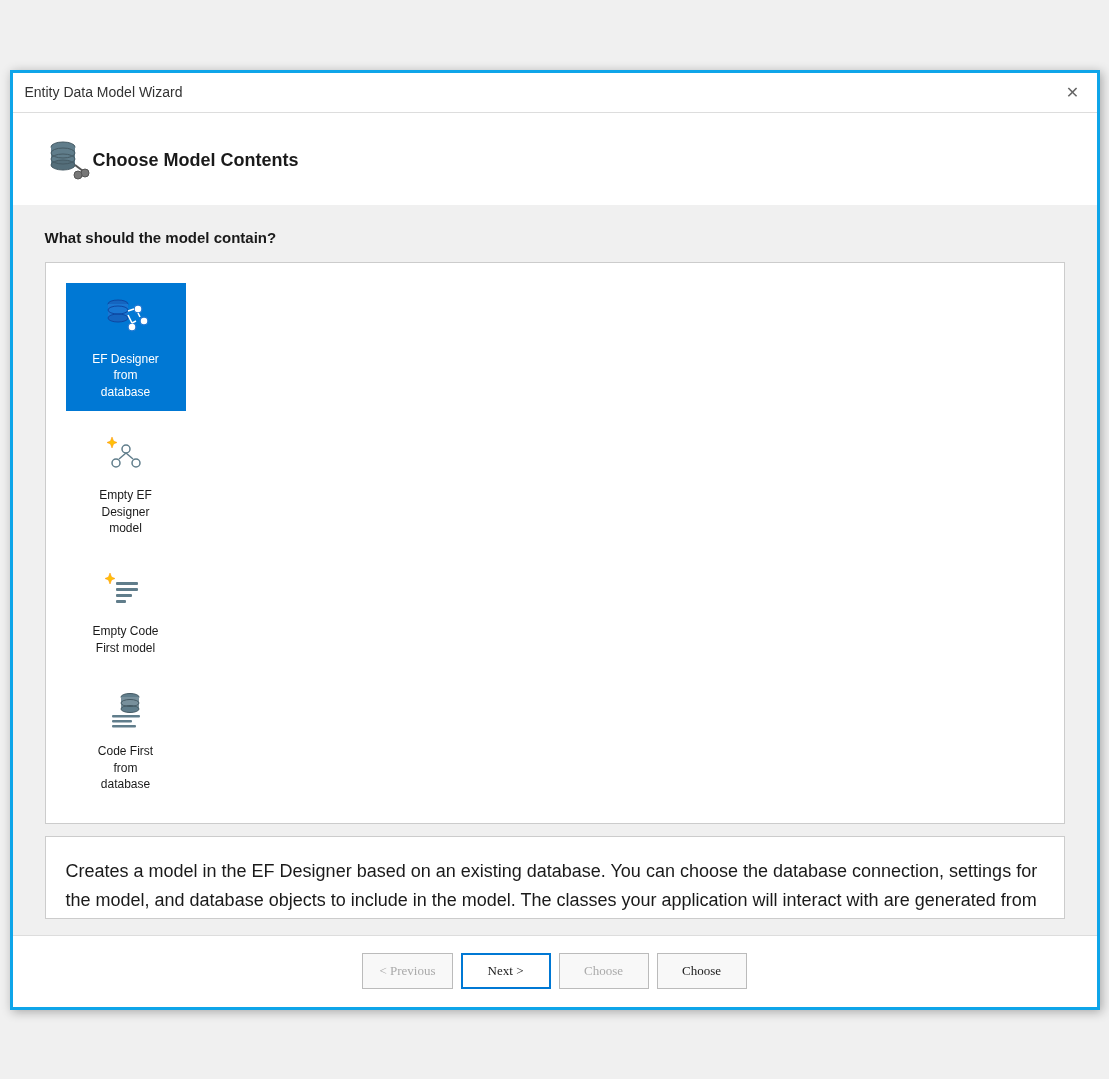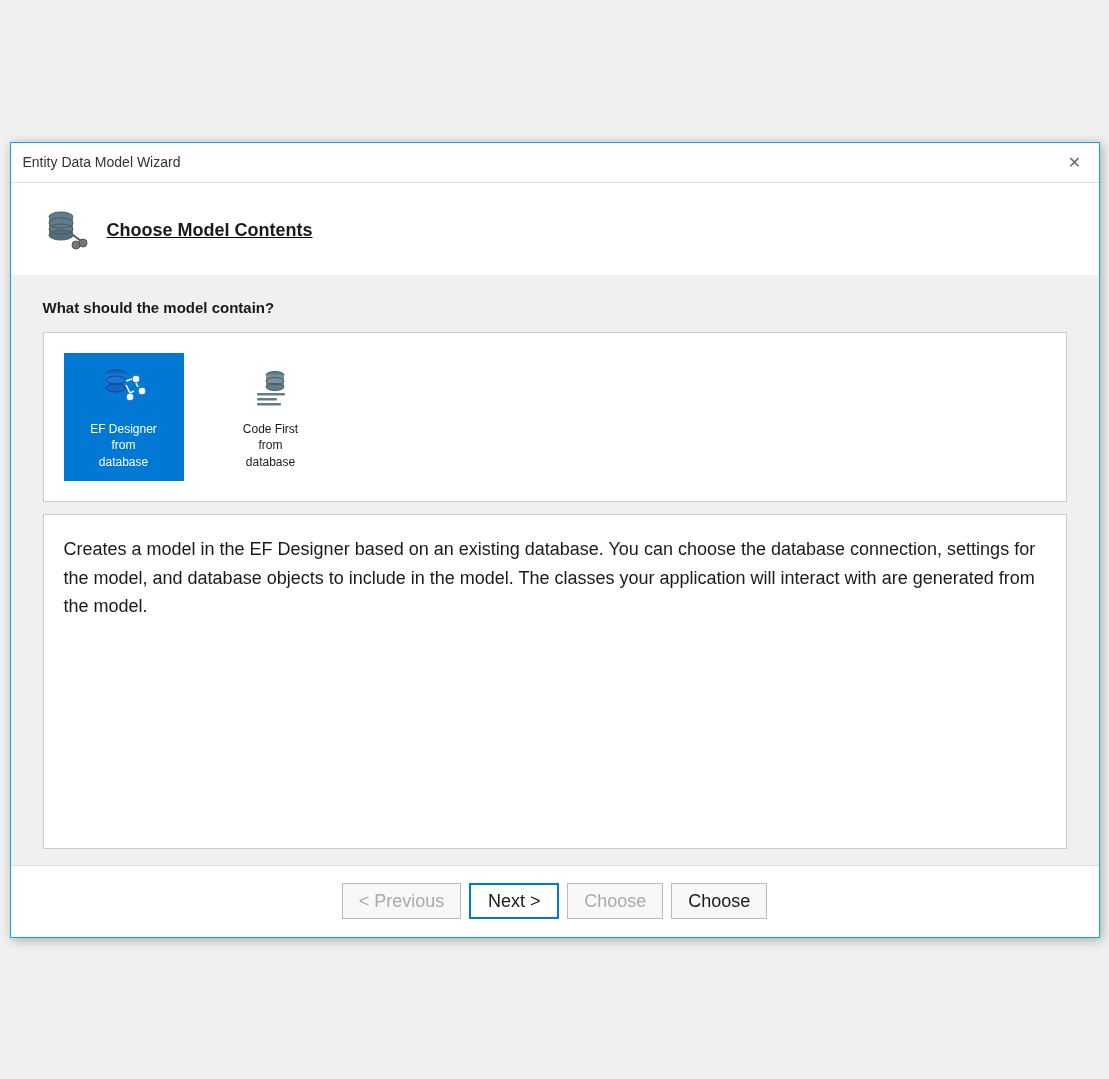--- a/index.html
+++ b/index.html
@@ -8,23 +8,23 @@
       font-size: 13px;
       background: #f0f0f0;
       display: flex;
       justify-content: center;
       align-items: center;
       width: 1109px;
       height: 1079px;
     }
     .dialog {
       width: 1090px;
-      height: 796px;
+      height: 940px;
       background: #a16207;
-      border: 1px solid #0ea5e9;
+      border: 3px solid #0ea5e9;
       box-shadow: 2px 2px 10px rgba(0,0,0,0.3);
       display: flex;
       flex-direction: column;
     }
     .title-bar {
       display: flex;
       align-items: center;
       justify-content: space-between;
       padding: 8px 12px;
       background: #ffffff;
@@ -49,22 +49,20 @@
       align-items: center;
       justify-content: center;
     }
 
     .header-area {
       padding: 24px 32px 20px 32px;
       background: #ffffff;
       flex-shrink: 0;
       display: flex;
       align-items: center;
-      gap: 16px;
-      text-decoration: underline;
     }
     .header-icon {
       width: 48px;
       height: 48px;
       flex-shrink: 0;
     }
     .header-title {
       font-size: 18px;
       font-weight: 700;
       color: #1a1a1a;
@@ -85,21 +83,22 @@
       font-weight: 700;
       color: #1a1a1a;
       padding: 8px 0 4px 0;
     }
 
     .model-options-box {
       background: #ffffff;
       border: 1px solid #ccc;
       padding: 20px;
       display: flex;
-      gap: 27px;
+      flex-direction: column;
+      gap: 8px;
       flex-shrink: 0;
     }
 
     .model-option {
       display: flex;
       flex-direction: column;
       align-items: center;
       cursor: pointer;
       padding: 8px;
       width: 120px;
@@ -148,25 +147,26 @@
       justify-content: center;
       gap: 8px;
       flex-shrink: 0;
       height: 72px;
       align-items: center;
     }
     .footer-btn {
       min-width: 90px;
       height: 36px;
       padding: 0 16px;
-      font-size: 18px;
+      font-size: 13px;
       cursor: pointer;
       border: 1px solid #bbb;
       background: #f8f8f8;
       color: #1a1a1a;
+      font-family: Liberation Serif, serif;
     }
     .footer-btn:disabled {
       color: #aaa;
       cursor: default;
     }
     .footer-btn.primary {
       border: 2px solid #0078d4;
       background: #ffffff;
       color: #1a1a1a;
       font-weight: 500;
@@ -231,21 +231,52 @@
 
             <line x1="26" y1="16" x2="32" y2="14" stroke="#fff" stroke-width="1.5"></line>
             <line x1="36" y1="18" x2="38" y2="22" stroke="#fff" stroke-width="1.5"></line>
             <line x1="30" y1="28" x2="34" y2="26" stroke="#fff" stroke-width="1.5"></line>
             <line x1="26" y1="20" x2="30" y2="28" stroke="#fff" stroke-width="1.5"></line>
           </svg>
         </div>
         <span class="option-label">EF Designer<br>from<br>database</span>
       </div>
 
-
+      <div class="model-option">
+        <div class="option-icon empty-ef-icon">
+          <svg viewBox="0 0 48 48" xmlns="http://www.w3.org/2000/svg">
+
+            <path d="M10 6 L11.5 10 L15 11.5 L11.5 13 L10 17 L8.5 13 L5 11.5 L8.5 10 Z" fill="#ffc107" stroke="#ff8f00" stroke-width="0.5"></path>
+
+            <circle cx="24" cy="18" r="4" fill="none" stroke="#607d8b" stroke-width="1.5"></circle>
+            <circle cx="14" cy="32" r="4" fill="none" stroke="#607d8b" stroke-width="1.5"></circle>
+            <circle cx="34" cy="32" r="4" fill="none" stroke="#607d8b" stroke-width="1.5"></circle>
+
+            <line x1="24" y1="22" x2="17" y2="28" stroke="#607d8b" stroke-width="1.5"></line>
+            <line x1="24" y1="22" x2="31" y2="28" stroke="#607d8b" stroke-width="1.5"></line>
+          </svg>
+        </div>
+        <span class="option-label">Empty EF<br>Designer<br>model</span>
+      </div>
+
+      <div class="model-option">
+        <div class="option-icon empty-code-icon">
+          <svg viewBox="0 0 48 48" xmlns="http://www.w3.org/2000/svg">
+
+            <path d="M8 6 L9.5 10 L13 11.5 L9.5 13 L8 17 L6.5 13 L3 11.5 L6.5 10 Z" fill="#ffc107" stroke="#ff8f00" stroke-width="0.5"></path>
+
+            <rect x="14" y="15" width="22" height="3" fill="#607d8b" rx="1"></rect>
+            <rect x="14" y="21" width="22" height="3" fill="#607d8b" rx="1"></rect>
+            <rect x="14" y="27" width="16" height="3" fill="#607d8b" rx="1"></rect>
+
+            <rect x="14" y="33" width="10" height="3" fill="#607d8b" rx="1"></rect>
+          </svg>
+        </div>
+        <span class="option-label">Empty Code<br>First model</span>
+      </div>
 
       <div class="model-option">
         <div class="option-icon code-first-icon">
           <svg viewBox="0 0 48 48" xmlns="http://www.w3.org/2000/svg">
 
             <ellipse cx="28" cy="10" rx="9" ry="3.5" fill="#607d8b" stroke="#455a64" stroke-width="1"></ellipse>
             <rect x="19" y="10" width="18" height="12" fill="#78909c"></rect>
             <ellipse cx="28" cy="22" rx="9" ry="3.5" fill="#607d8b" stroke="#455a64" stroke-width="1"></ellipse>
             <ellipse cx="28" cy="16" rx="9" ry="3.5" fill="none" stroke="#455a64" stroke-width="1"></ellipse>
 

